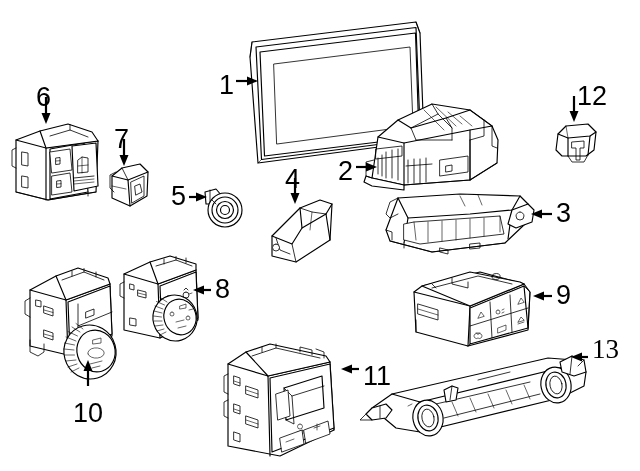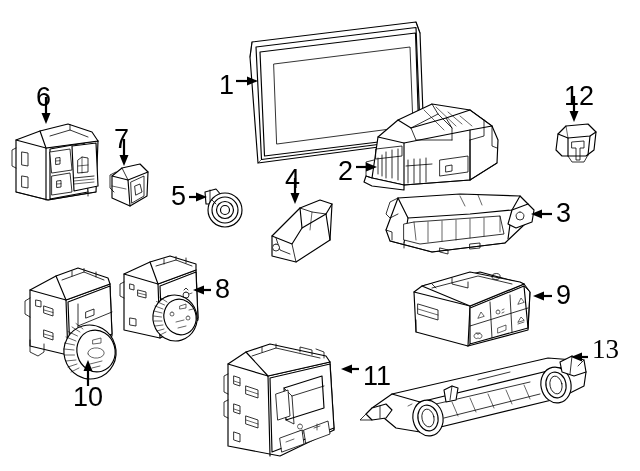--- a/index.html
+++ b/index.html
@@ -507,18 +507,18 @@
 
   <div class="callout-num" style="left:219px; top:72px;">1</div>
   <div class="callout-num" style="left:338px; top:158px;">2</div>
   <div class="callout-num" style="left:556px; top:200px;">3</div>
   <div class="callout-num" style="left:285px; top:166px;">4</div>
   <div class="callout-num" style="left:171px; top:183px;">5</div>
   <div class="callout-num" style="left:36px; top:84px;">6</div>
   <div class="callout-num" style="left:114px; top:126px;">7</div>
   <div class="callout-num" style="left:215px; top:276px;">8</div>
   <div class="callout-num" style="left:556px; top:282px;">9</div>
-  <div class="callout-num" style="left:73px; top:384px;">10</div>
+  <div class="callout-num" style="left:73px; top:400px;">10</div>
   <div class="callout-num" style="left:363px; top:355px;margin-top:8px;">11</div>
-  <div class="callout-num" style="left:564px; top:83px;text-align:right;">12</div>
+  <div class="callout-num" style="left:577px; top:83px;text-align:right;">12</div>
   <div class="callout-num" style="left:592px; top:336px;font-family:Liberation Serif, serif;">13</div>
 
 </div>
 
 </body></html>

